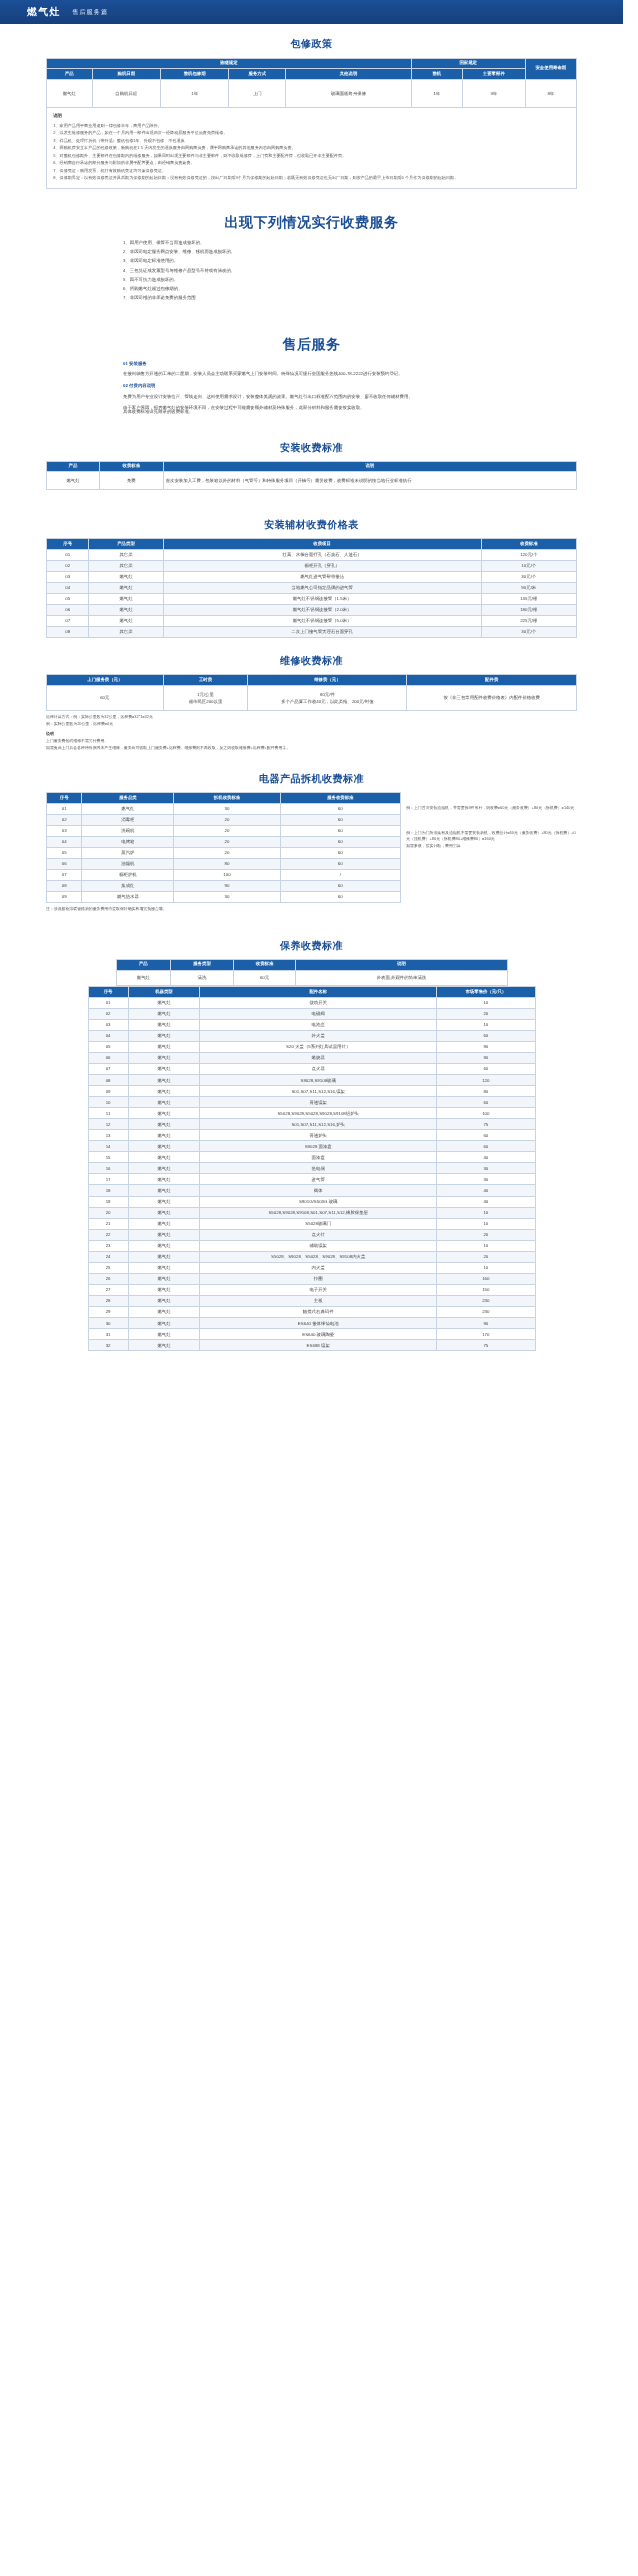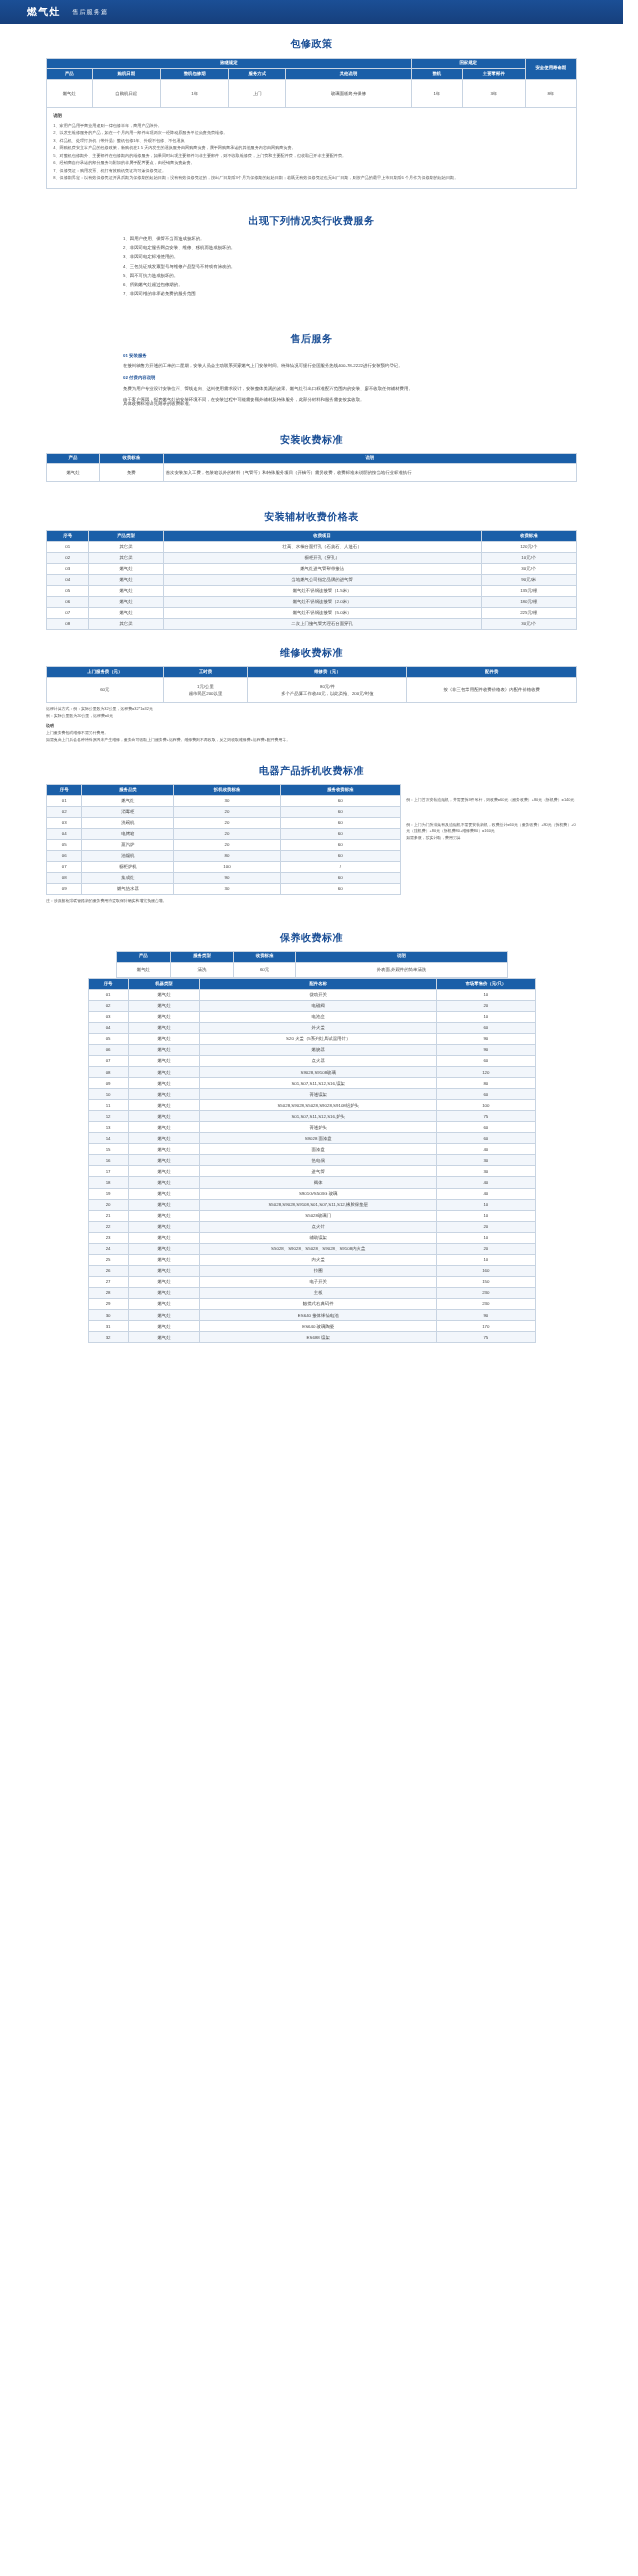--- a/index.html
+++ b/index.html
@@ -37,21 +37,21 @@
 
   
   .sec-title {
     text-align:center;
     color:#1b4f96;
     font-size:10px;
     font-weight:bold;
     letter-spacing:0.5px;
     margin:13.4px 0 6.2px;
   }
-  .sec-title.big { font-size:10px; }
+  .sec-title.big { font-size:14px; }
 
   
   table.t {
     border-collapse:collapse;
     margin:0 auto;
     font-size:4.4px;
     background:#fff;
   }
   table.t th {
     background:#1b5fa8;

